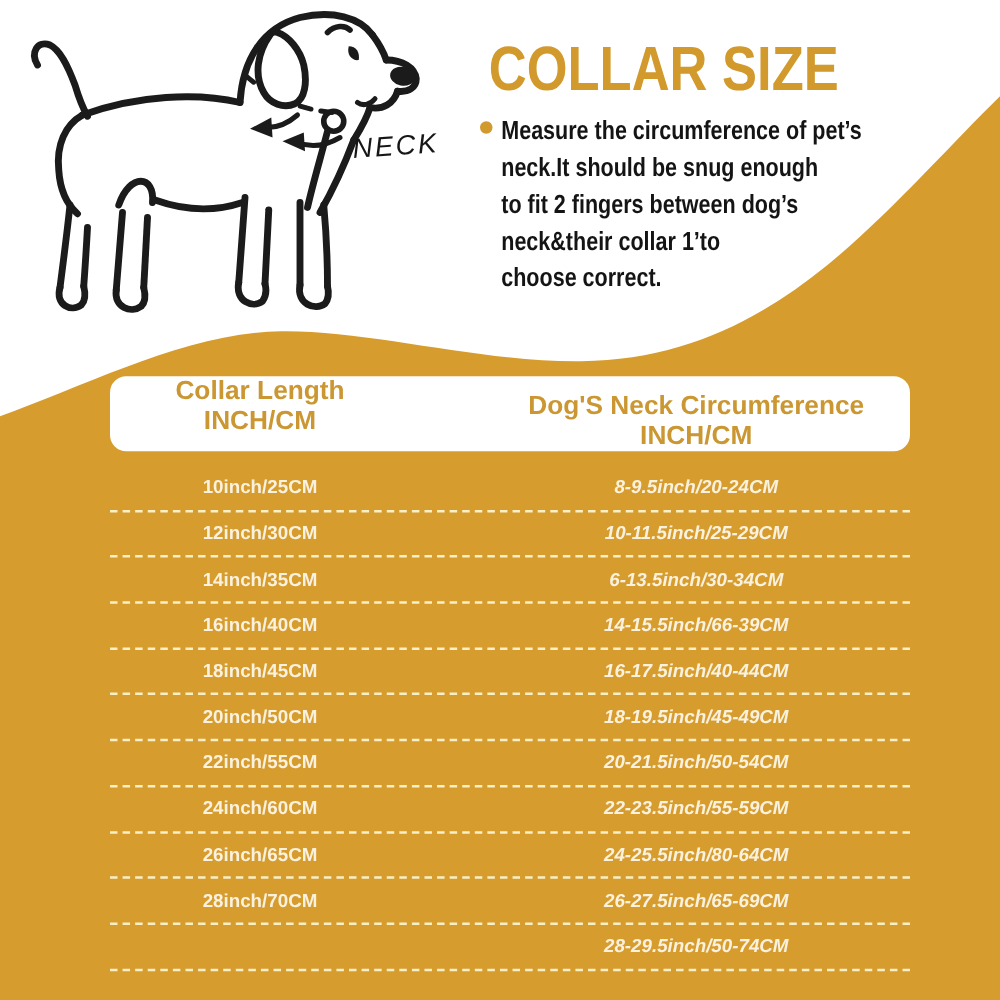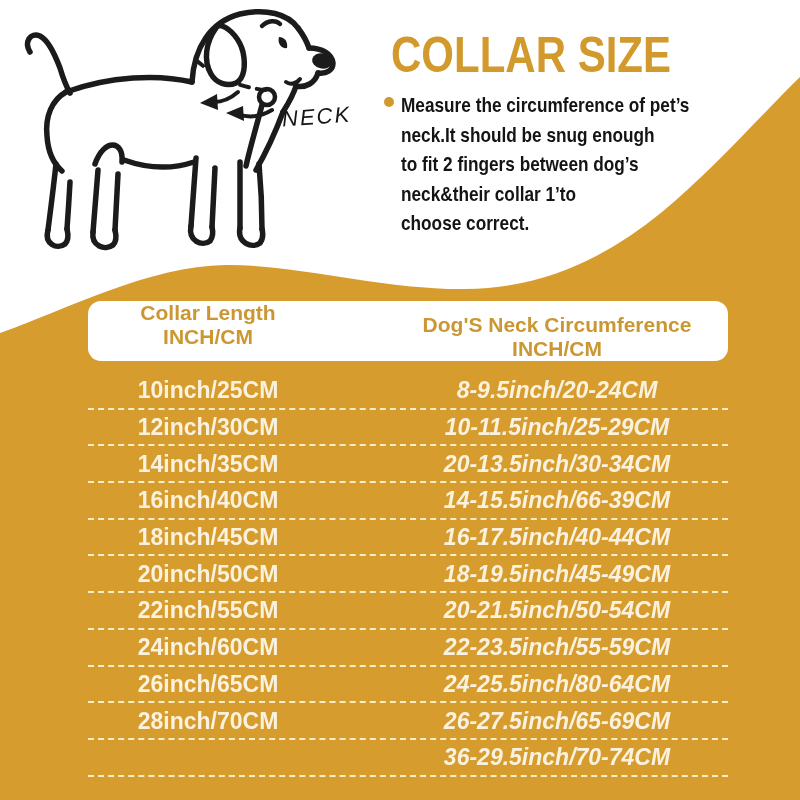--- a/index.html
+++ b/index.html
@@ -29,21 +29,21 @@
   .table-header-box{position:absolute;left:88px;top:301px;width:640px;height:60px;
       background:#ffffff;border-radius:13px;z-index:3;}
   .hdr-cell{position:absolute;top:0;text-align:center;color:#CB9732;
       font-weight:bold;font-size:21px;line-height:24px;}
   .hdr-cell.c1{left:0;width:240px;}
   .hdr-cell.c2{left:299px;width:340px;margin-top:12px;}
 
   .table-rows{position:absolute;left:88px;top:373px;width:640px;z-index:3;}
   .t-row{position:relative;height:34.7px;border-bottom:2px dashed #F8EFC6;}
   .t-cell{position:absolute;top:50%;transform:translateY(-50%);
-      text-align:center;color:#FAF2DE;font-weight:bold;font-size:23px;
+      text-align:center;color:#FAF2DE;font-weight:bold;font-size:15px;
       white-space:nowrap;}
   .t-cell.c1{left:0;width:240px;}
   .t-cell.c2{left:299px;width:340px;font-style:italic;}
 </style>
 </head>
 <body>
 
 <svg id="wave-svg" viewBox="0 0 800 800" aria-hidden="true">
   <path d="M0,333 C70,308 150,266 225,265 C295,264 385,290 465,289
            C545,288 605,258 662,212 C712,171 762,114 800,77
@@ -133,21 +133,21 @@
     <div class="t-row">
       <div class="t-cell c1">10inch/25CM</div>
       <div class="t-cell c2">8-9.5inch/20-24CM</div>
     </div>
     <div class="t-row">
       <div class="t-cell c1">12inch/30CM</div>
       <div class="t-cell c2">10-11.5inch/25-29CM</div>
     </div>
     <div class="t-row">
       <div class="t-cell c1">14inch/35CM</div>
-      <div class="t-cell c2">20-13.5inch/30-34CM</div>
+      <div class="t-cell c2">6-13.5inch/30-34CM</div>
     </div>
     <div class="t-row">
       <div class="t-cell c1">16inch/40CM</div>
       <div class="t-cell c2">14-15.5inch/66-39CM</div>
     </div>
     <div class="t-row">
       <div class="t-cell c1">18inch/45CM</div>
       <div class="t-cell c2">16-17.5inch/40-44CM</div>
     </div>
     <div class="t-row">
@@ -164,15 +164,15 @@
     </div>
     <div class="t-row">
       <div class="t-cell c1">26inch/65CM</div>
       <div class="t-cell c2">24-25.5inch/80-64CM</div>
     </div>
     <div class="t-row">
       <div class="t-cell c1">28inch/70CM</div>
       <div class="t-cell c2">26-27.5inch/65-69CM</div>
     </div>
     <div class="t-row">
-      <div class="t-cell c2">36-29.5inch/70-74CM</div>
+      <div class="t-cell c2">28-29.5inch/50-74CM</div>
     </div>
   </div>
 
 </body></html>

